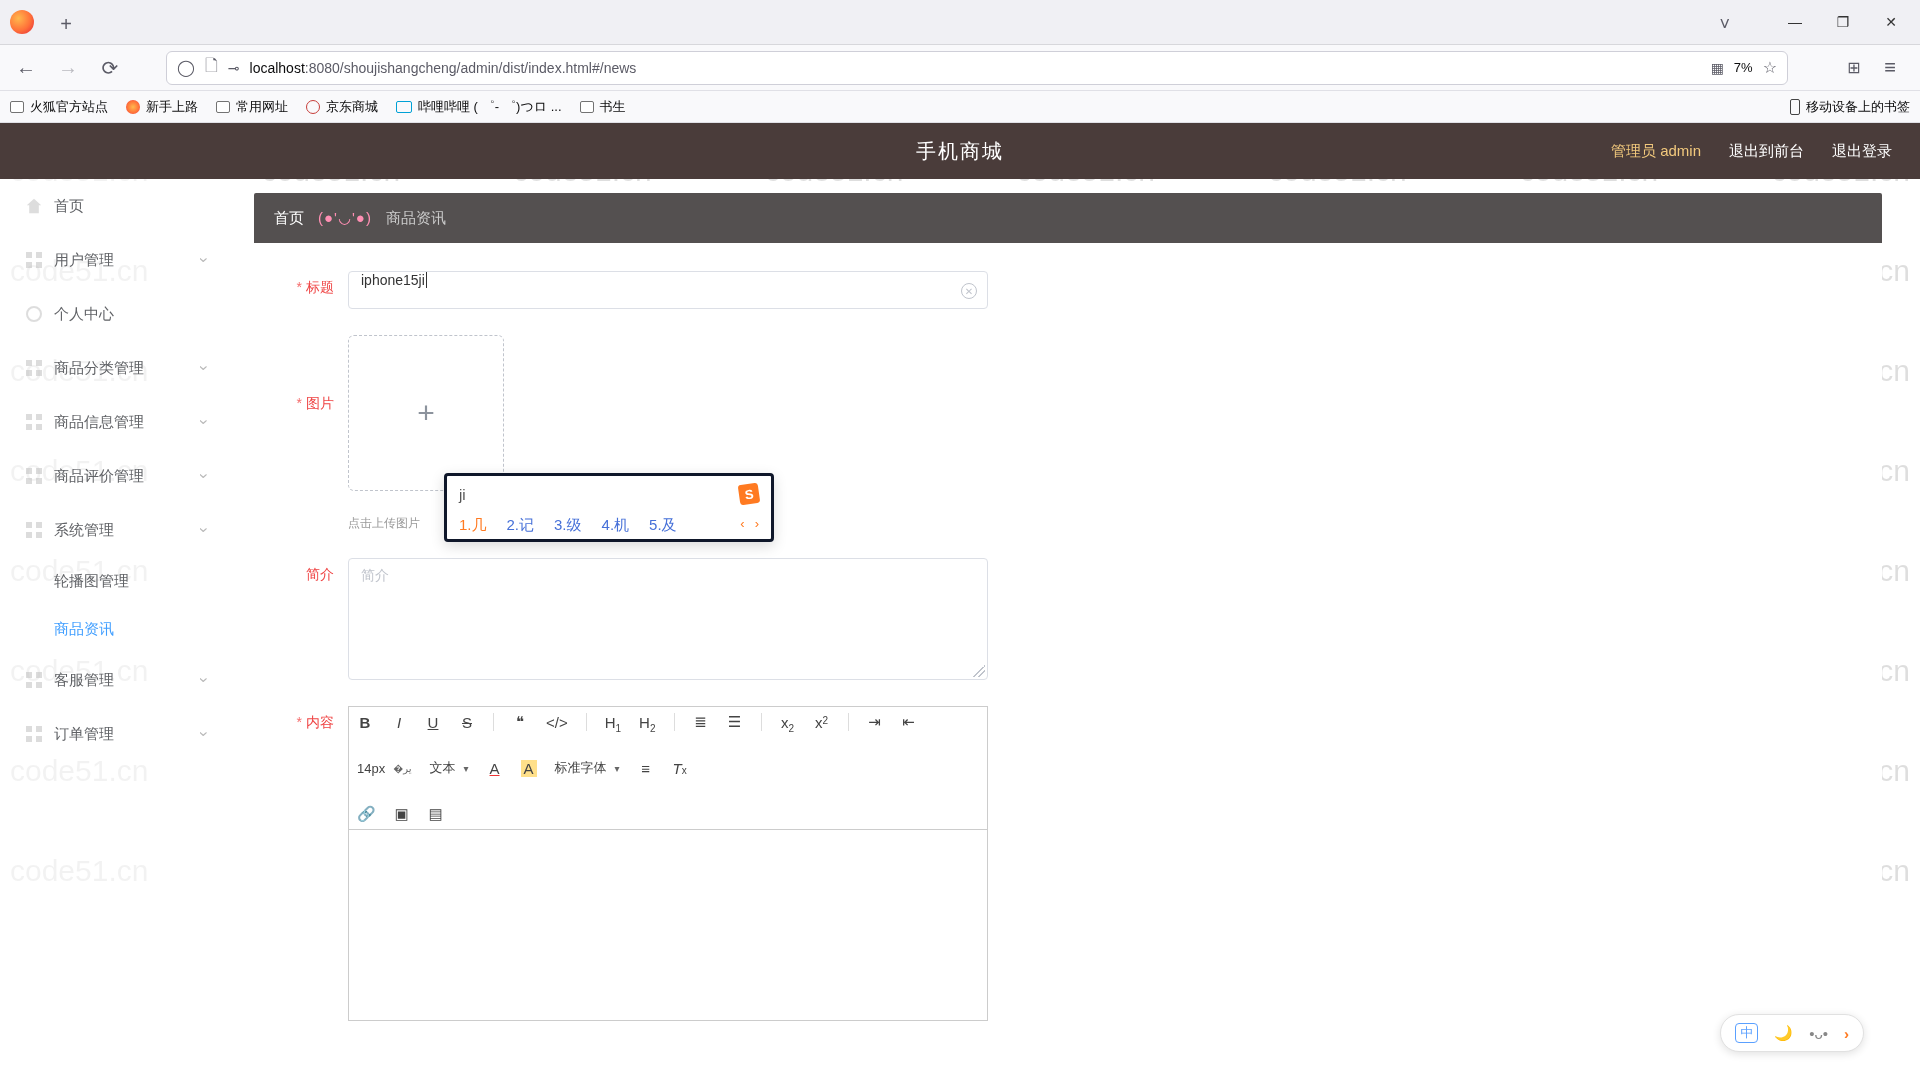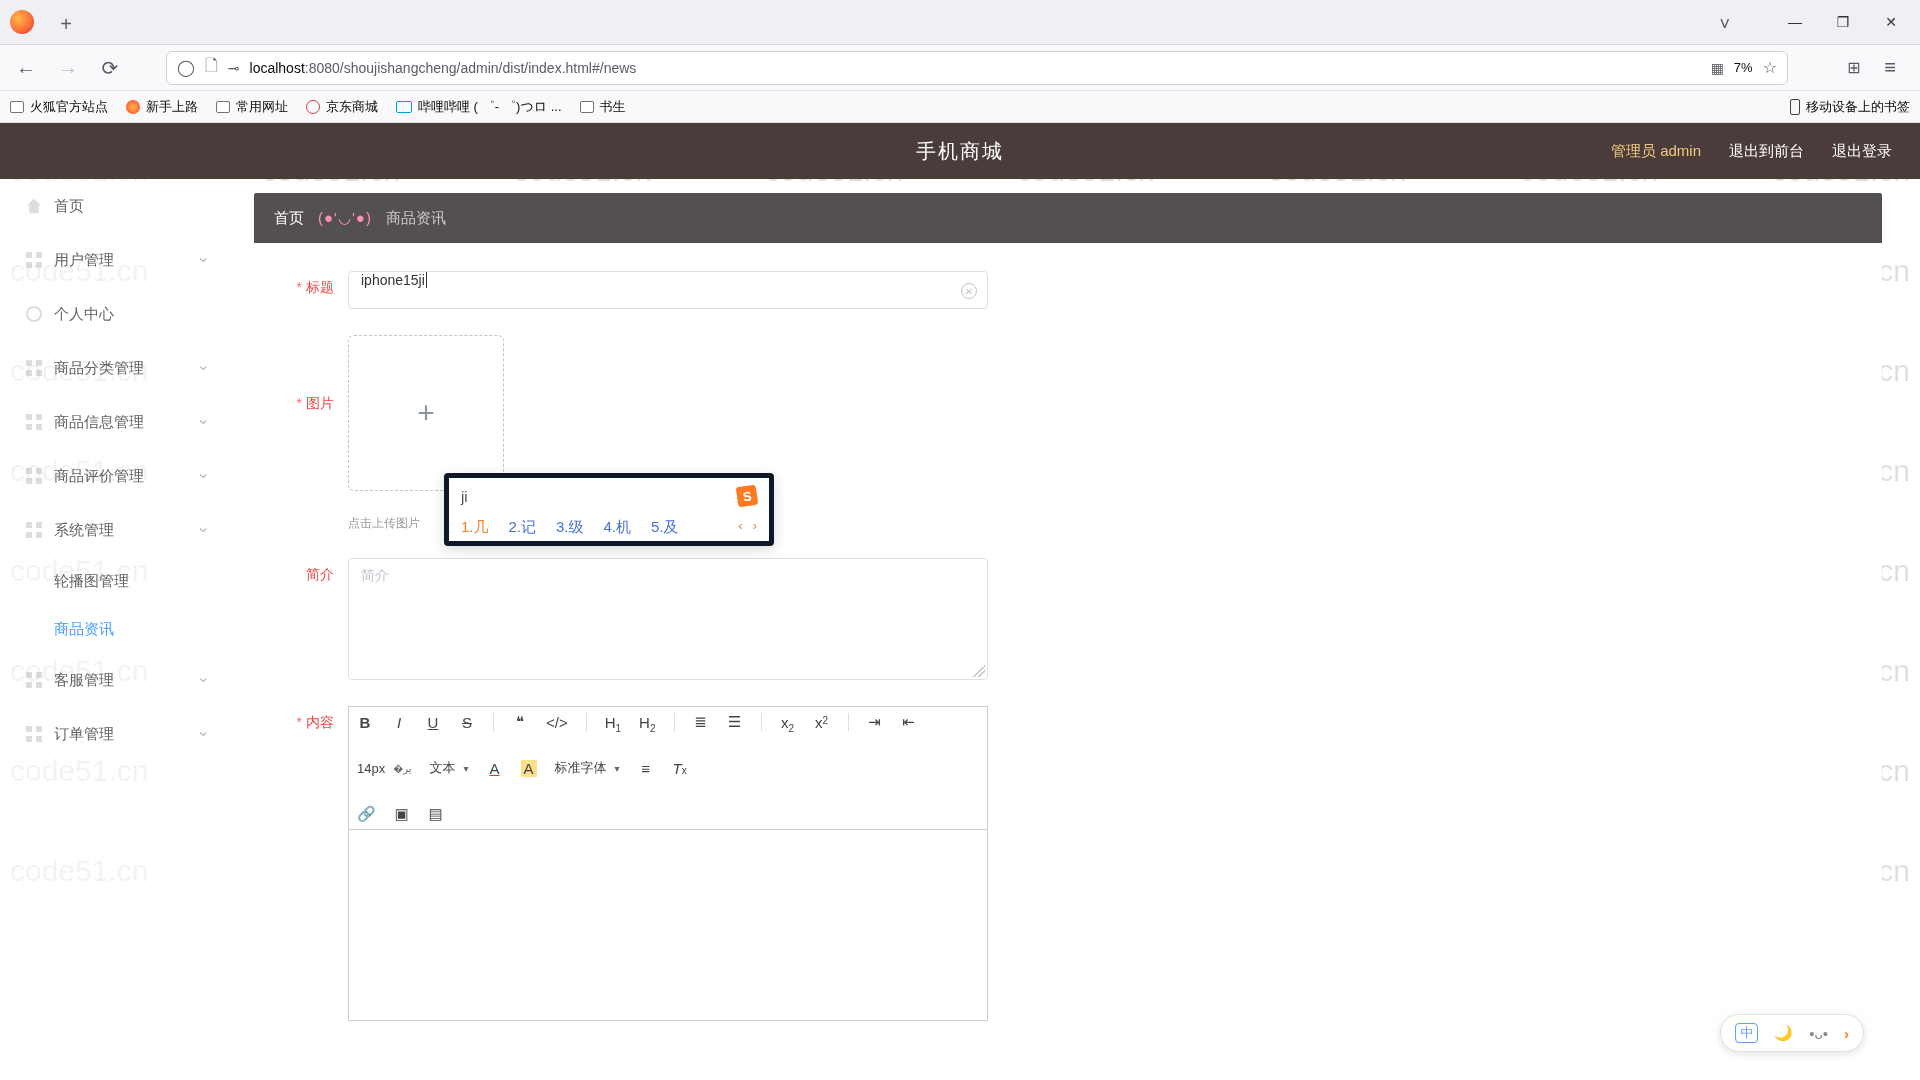--- a/index.html
+++ b/index.html
@@ -113,21 +113,21 @@
   .tb-s { text-decoration: line-through; }
   .tb-sel { display: flex; align-items: center; gap: 8px; font-size: 13px; color: #444; }
   .tb-caret { font-size: 10px; color: #666; }
   .tb-sep { width: 1px; height: 18px; background: #ddd; }
   .tb-sub { font-size: 10px; position: relative; top: 4px; }
   .tb-sup { font-size: 10px; position: relative; top: -4px; }
   .editor-body { height: 190px; background: #fff; }
 
   
   .ime-pop { position: absolute; left: 444px; top: 350px; width: 330px; background: #fff;
-             border: 5px solid #0f172a; border-radius: 4px; box-shadow: 0 4px 14px rgba(0,0,0,.15);
+             border: 3px solid #0f172a; border-radius: 4px; box-shadow: 0 4px 14px rgba(0,0,0,.15);
              z-index: 5; font-size: 15px; }
   .ime-top { padding: 8px 12px 4px 12px; color: #555; display:flex; align-items:center; }
   .ime-top .sogou { width: 20px; height: 20px; background: #ff7a21; color:#fff; border-radius:3px;
         display:flex; align-items:center; justify-content:center; font-weight:700; font-size:13px;
         margin-left:auto; transform: rotate(-8deg); }
   .ime-cand { padding: 8px 12px 4px 12px; display: flex; gap: 20px; align-items: flex-start; }
   .ime-cand .c1 { color: #ff7a21; }
   .ime-cand .cn { color: #4670d8; }
   .ime-nav { margin-left: auto; display: flex; gap: 10px; color: #ff7a21; font-size: 13px; }
 

